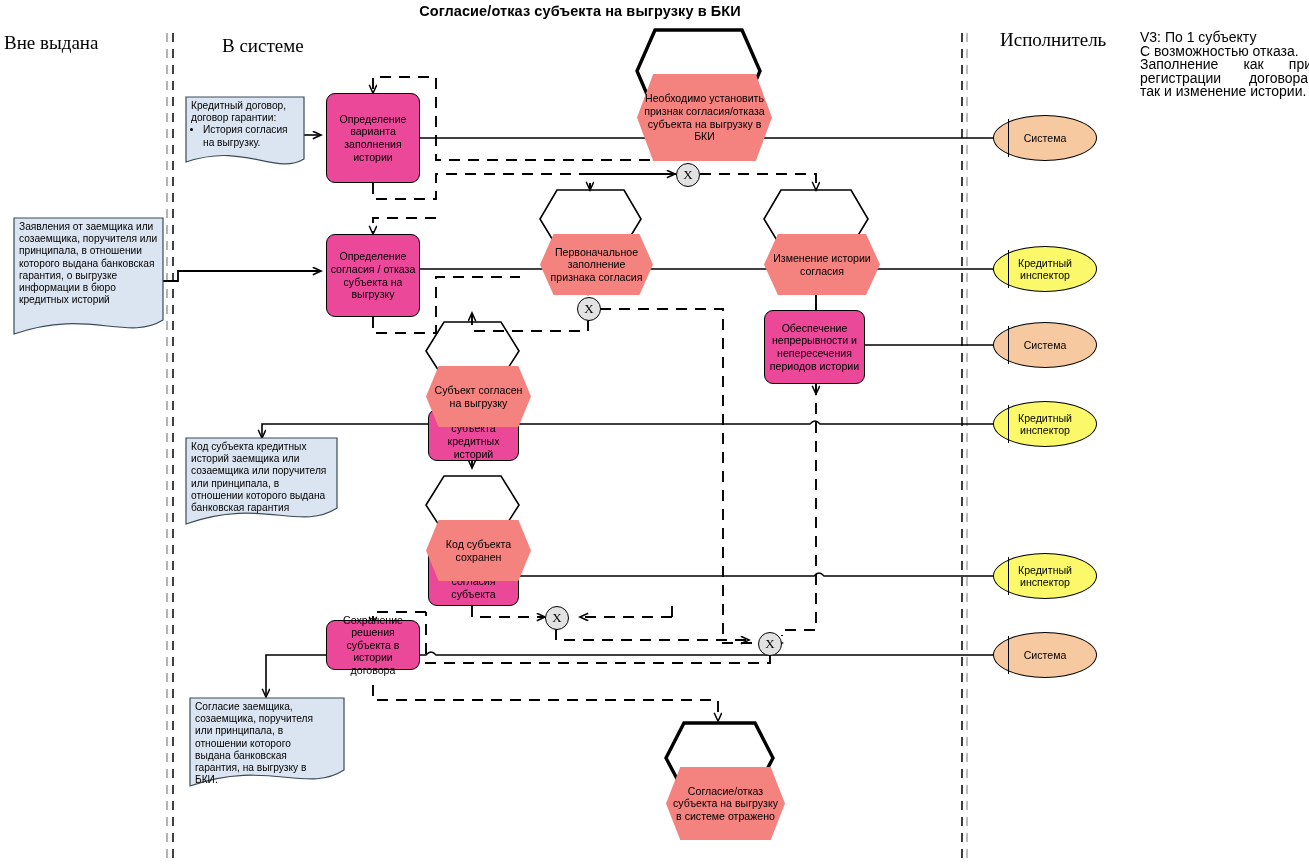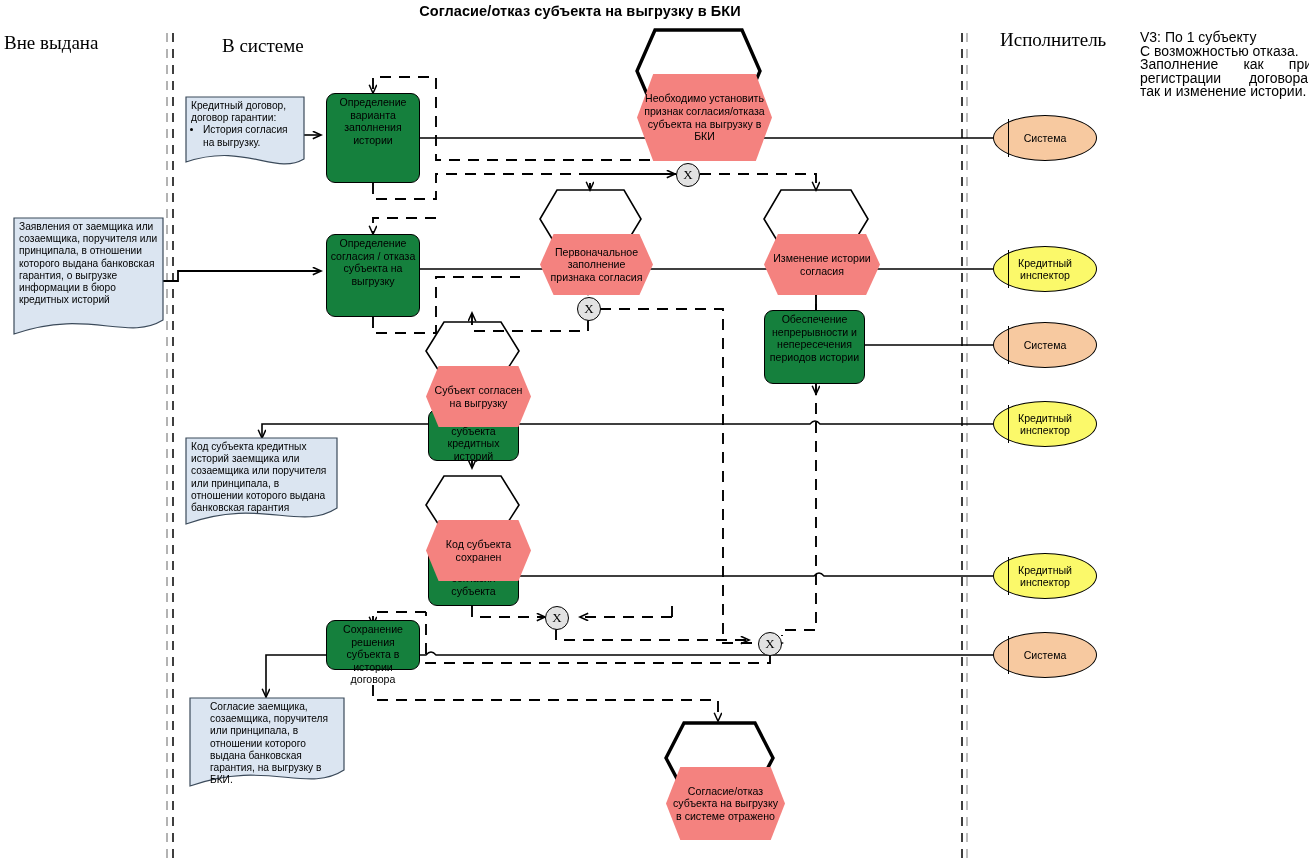--- a/index.html
+++ b/index.html
@@ -24,22 +24,22 @@
   #side-note{
     position:absolute;left:1140px;top:31px;width:172px;
     font-size:14px;line-height:13.6px;color:#000;text-align:justify;
   }
   #side-note .l1,#side-note .l2{text-align:left;}
 
   
   .node{position:absolute;box-sizing:border-box;}
 
   .proc{
-    border:1.4px solid #000;border-radius:9px;background:#15803d;
-    display:flex;align-items:flex-start;justify-content:center;text-align:center;
+    border:1.4px solid #000;border-radius:9px;background:#ec4899;
+    display:flex;align-items:center;justify-content:center;text-align:center;
     font-size:10.6px;line-height:12.6px;color:#000;padding:2px 3px;
   }
 
   .evt{
     display:flex;align-items:center;justify-content:center;text-align:center;
     font-size:10.6px;line-height:12.6px;color:#000;padding:2px 6px;
     background:#f4827f;
     clip-path:polygon(12% 0,88% 0,100% 50%,88% 100%,12% 100%,0 50%);
   }
   .evt-wrap{position:absolute;}
@@ -270,21 +270,21 @@
     <div>Заявления от заемщика или созаемщика, поручителя или принципала, в отношении которого выдана банковская гарантия, о выгрузке информации в бюро кредитных историй</div>
   </div>
 </div>
 
 <div class="doc" style="left:186px;top:438px;width:151px;height:90px;">
   <div class="txt">
     <div>Код субъекта кредитных историй заемщика или созаемщика или поручителя или принципала, в отношении которого выдана банковская гарантия</div>
   </div>
 </div>
 
-<div class="doc" style="left:190px;top:698px;width:138px;height:92px;margin-left:15px;">
+<div class="doc" style="left:190px;top:698px;width:138px;height:92px;">
   <div class="txt">
     <div>Согласие заемщика, созаемщика, поручителя или принципала, в отношении которого выдана банковская гарантия, на выгрузку в БКИ.</div>
   </div>
 </div>
 
 <div class="node actor sys" style="left:993px;top:115px;width:104px;height:46px;position:absolute;">
   <span class="tick"></span>
   <span>Система</span>
 </div>
 

